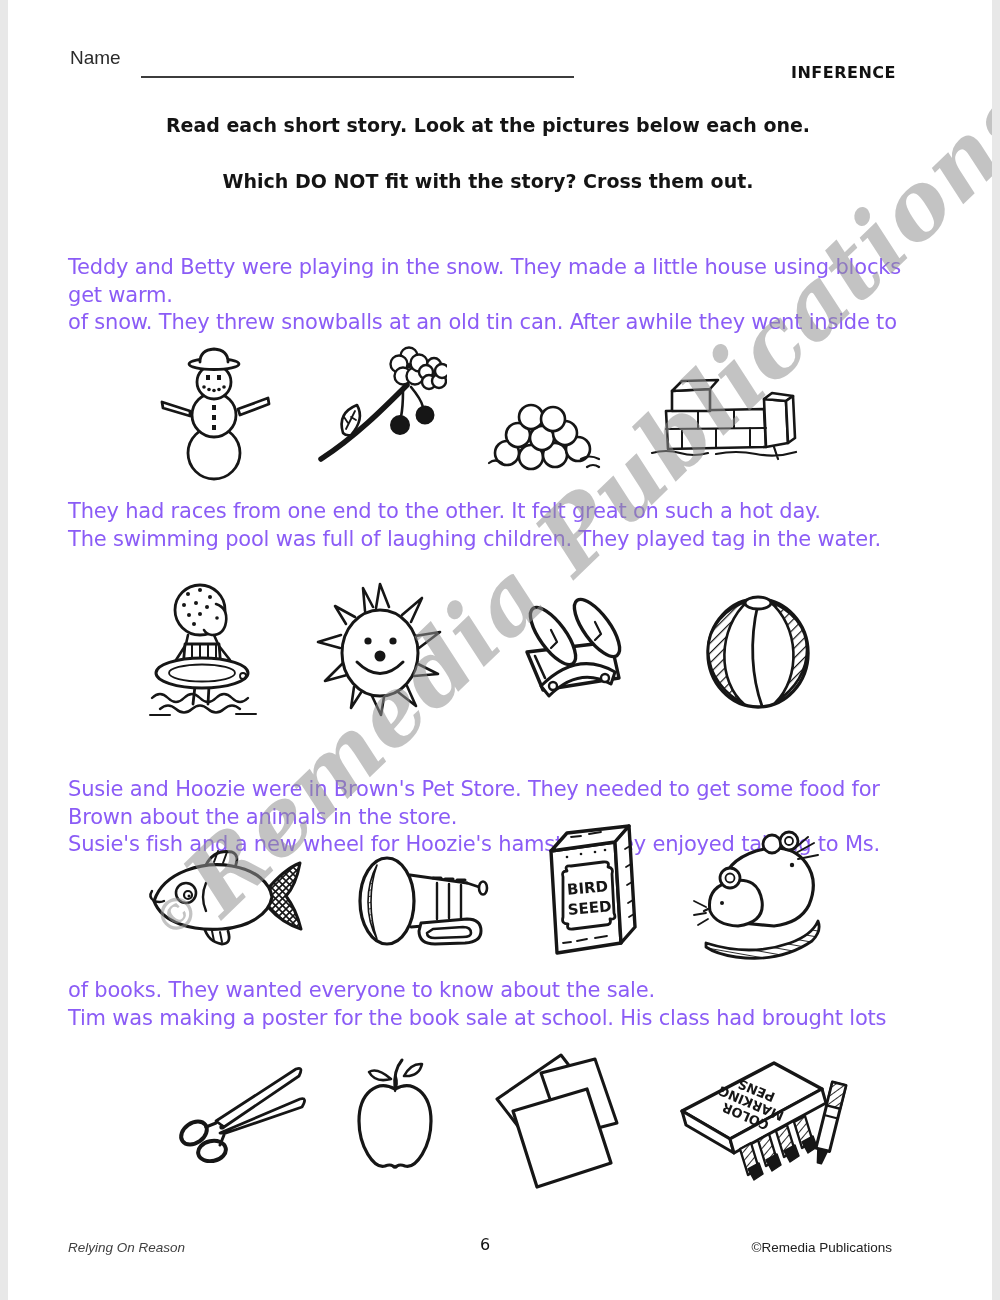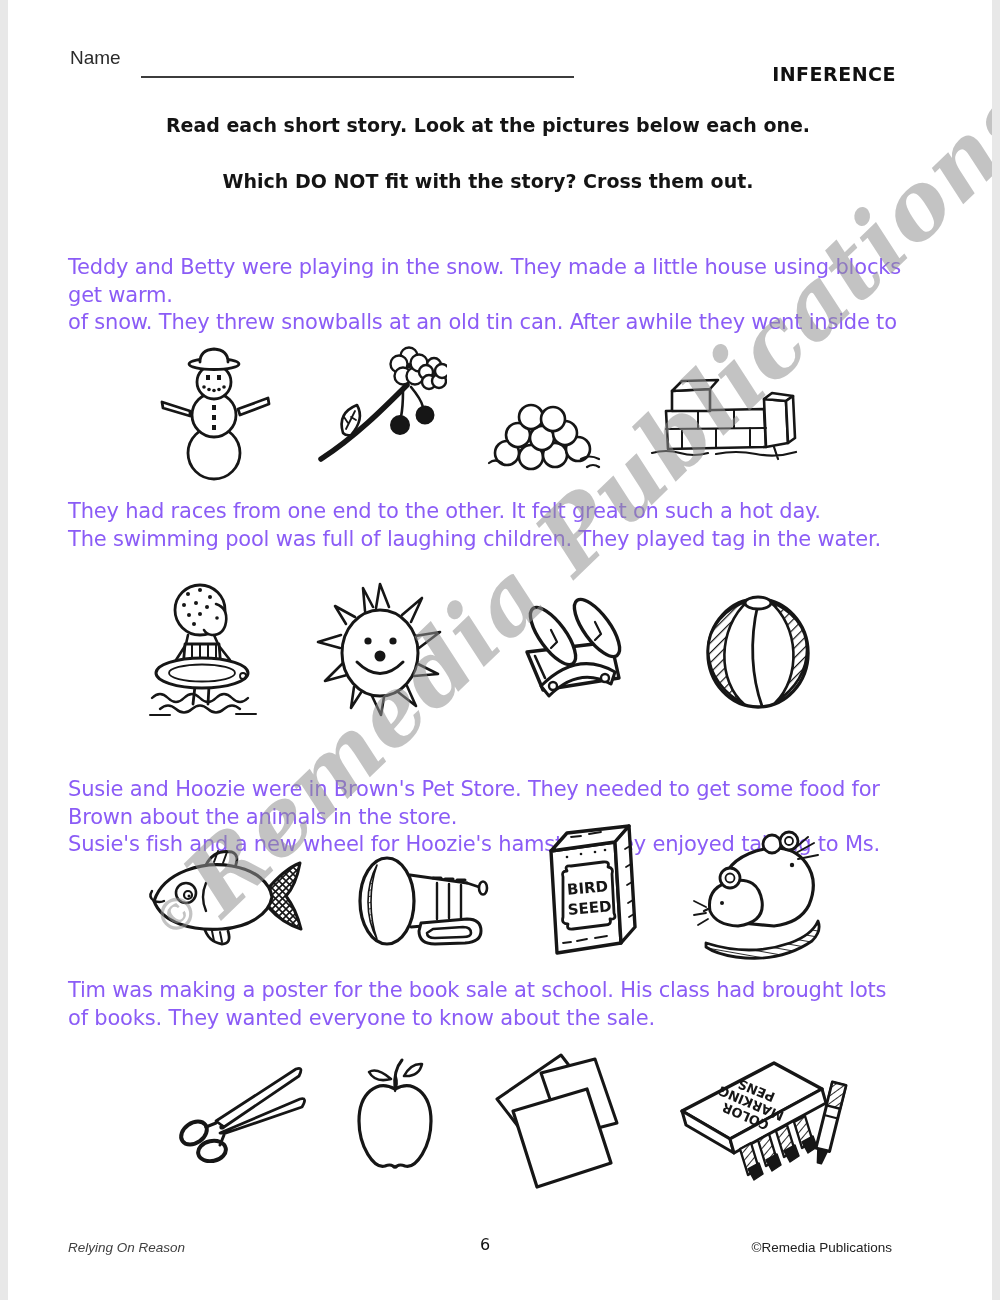--- a/index.html
+++ b/index.html
@@ -2,21 +2,21 @@
 <html><head>
 <meta charset="utf-8">
 <style>
   html,body{margin:0;padding:0;background:#e8e8e8;}
   .page{position:relative;width:984px;height:1300px;background:#ffffff;margin:0 auto;
         overflow:hidden;font-family:"DejaVu Sans",sans-serif;color:#191919;}
   .name-label{position:absolute;left:62px;top:47px;font-family:"Liberation Sans",sans-serif;
         font-size:19px;color:#2b2b2b;}
   .name-line{position:absolute;left:133px;top:76px;width:433px;height:0;
         border-bottom:2px solid #3c3c3c;}
-  .inference{position:absolute;right:96px;top:63px;font-weight:bold;font-size:19px;
+  .inference{position:absolute;right:96px;top:63px;font-weight:bold;font-size:16px;
         letter-spacing:.5px;color:#111;}
   .instr{position:absolute;left:0;width:960px;text-align:center;font-weight:bold;
         font-size:19px;color:#141414;}
   .instr1{top:114px;}
   .instr2{top:170px;}
   .story{position:absolute;left:60px;width:860px;font-size:21px;line-height:27.5px;
         letter-spacing:-0.2px;color:#8b5cf6;}
   .story div{white-space:nowrap;}
   .s1{top:254px;} .s2{top:498px;} .s3{top:776px;} .s4{top:977px;}
   .picrow{position:absolute;display:flex;justify-content:space-between;align-items:flex-end;}
@@ -306,22 +306,22 @@
         <circle cx="38" cy="55" r="10" fill="#fff" stroke-width="2.8"></circle>
         <circle cx="38" cy="55" r="4.5" stroke-width="1.8"></circle>
         <circle cx="30" cy="80" r="2" fill="#161616" stroke="none"></circle>
         <path d="M14,84 L2,78 M14,90 L2,92 M16,96 L6,102" stroke-width="1.8"></path>
         <path d="M16,86 L12,88" stroke-width="2.4"></path>
       </g>
     </svg>
   </div>
 
   <div class="story s4">
+    <div>of books. They wanted everyone to know about the sale.</div>
     <div>Tim was making a poster for the book sale at school. His class had brought lots</div>
-    <div>of books. They wanted everyone to know about the sale.</div>
   </div>
 
   <div class="picrow r4">
 
     <svg class="pic mt16" width="152" height="102" viewBox="0 0 152 102">
       <g stroke="#161616" stroke-linecap="round" stroke-linejoin="round" fill="none">
         <path d="M58,60 L138,8 Q146,5 141,15 L66,66 Z" fill="#fff" stroke-width="2.8"></path>
         <path d="M62,72 L142,38 Q150,36 144,46 L68,72 Z" fill="#fff" stroke-width="2.8"></path>
         <circle cx="64" cy="66" r="2.6" fill="#161616" stroke="none"></circle>
         <path d="M48,66 L58,62 M62,84 L66,74" stroke-width="3"></path>

